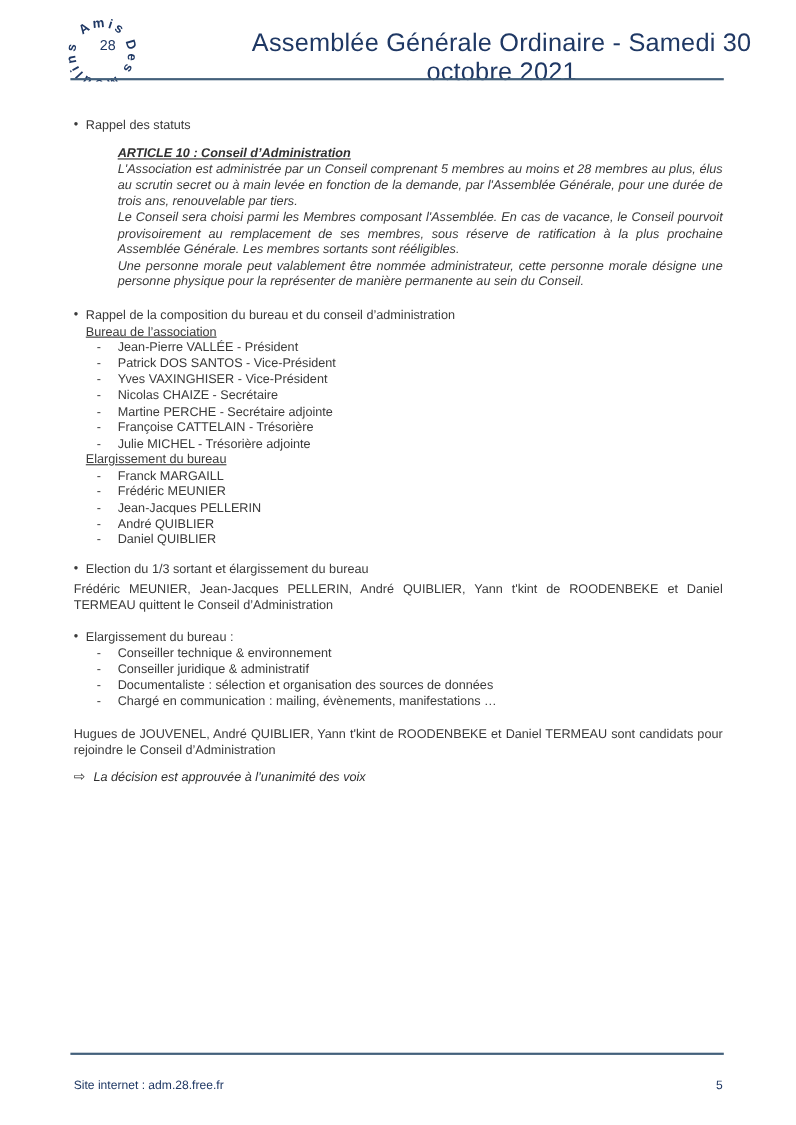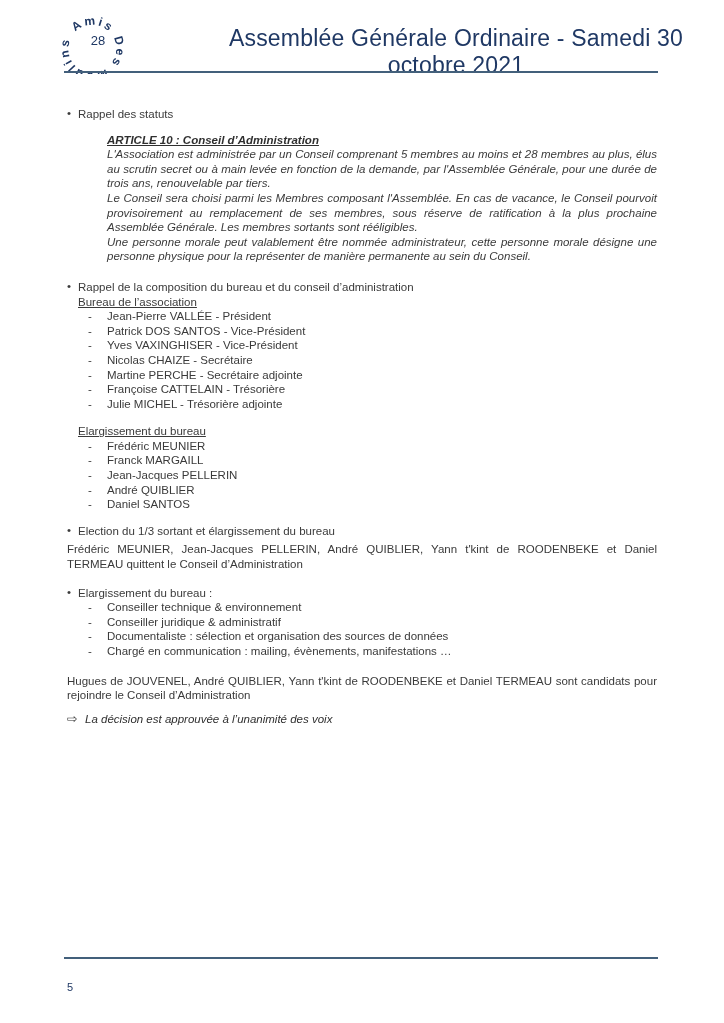--- a/index.html
+++ b/index.html
@@ -43,21 +43,21 @@
 
   .article { margin:11px 0 0 40px; }
   .article-title {
     font-weight:bold; font-style:italic; text-decoration:underline;
     color:#2f2f2f; margin:0;
   }
   .article p { margin:0; font-style:italic; text-align:justify; }
 
   .composition { margin-top:16px; }
   .sub-title { text-decoration:underline; margin-left:11px; }
-  .sub-title.gap { margin-top:13px; }
+  .sub-title.gap { margin-top:0; }
   .member { position:relative; padding-left:40px; }
   .member::before { content:"-"; position:absolute; left:21px; top:0; }
 
   .election-bullet { margin-top:12px; }
   .para { margin:0; text-align:justify; }
   .para.after-bullet { margin-top:4px; }
   .renfort-bullet { margin-top:14px; }
   .candidates { margin-top:15px; }
 
   .decision { margin-top:9px; display:flex; align-items:baseline; }
@@ -114,25 +114,25 @@
     <div class="sub-title">Bureau de l’association</div>
     <div class="member">Jean-Pierre VALLÉE - Président</div>
     <div class="member">Patrick DOS SANTOS - Vice-Président</div>
     <div class="member">Yves VAXINGHISER - Vice-Président</div>
     <div class="member">Nicolas CHAIZE - Secrétaire</div>
     <div class="member">Martine PERCHE - Secrétaire adjointe</div>
     <div class="member">Françoise CATTELAIN - Trésorière</div>
     <div class="member">Julie MICHEL - Trésorière adjointe</div>
 
     <div class="sub-title gap">Elargissement du bureau</div>
+    <div class="member">Franck MARGAILL</div>
     <div class="member">Frédéric MEUNIER</div>
-    <div class="member">Franck MARGAILL</div>
     <div class="member">Jean-Jacques PELLERIN</div>
     <div class="member">André QUIBLIER</div>
-    <div class="member">Daniel SANTOS</div>
+    <div class="member">Daniel QUIBLIER</div>
 
     <div class="bullet-item election-bullet">Election du 1/3 sortant et élargissement du bureau</div>
     <p class="para after-bullet">Frédéric MEUNIER, Jean-Jacques PELLERIN, André QUIBLIER, Yann t'kint de ROODENBEKE et Daniel TERMEAU quittent le Conseil d’Administration</p>
 
     <div class="bullet-item renfort-bullet">Elargissement du bureau :</div>
     <div class="member">Conseiller technique &amp; environnement</div>
     <div class="member">Conseiller juridique &amp; administratif</div>
     <div class="member">Documentaliste : sélection et organisation des sources de données</div>
     <div class="member">Chargé en communication : mailing, évènements, manifestations …</div>
 
@@ -140,16 +140,17 @@
 
     <div class="decision">
       <span class="arrow">⇨</span>
       <span class="txt">La décision est approuvée à l’unanimité des voix</span>
     </div>
 
   </div>
 
   <div class="footer-rule"></div>
   <div class="footer">
+    <span class="f-left">Site internet : adm.28.free.fr</span>
     <span class="f-center">5</span>
   </div>
 
 </div>
 
 </body></html>

